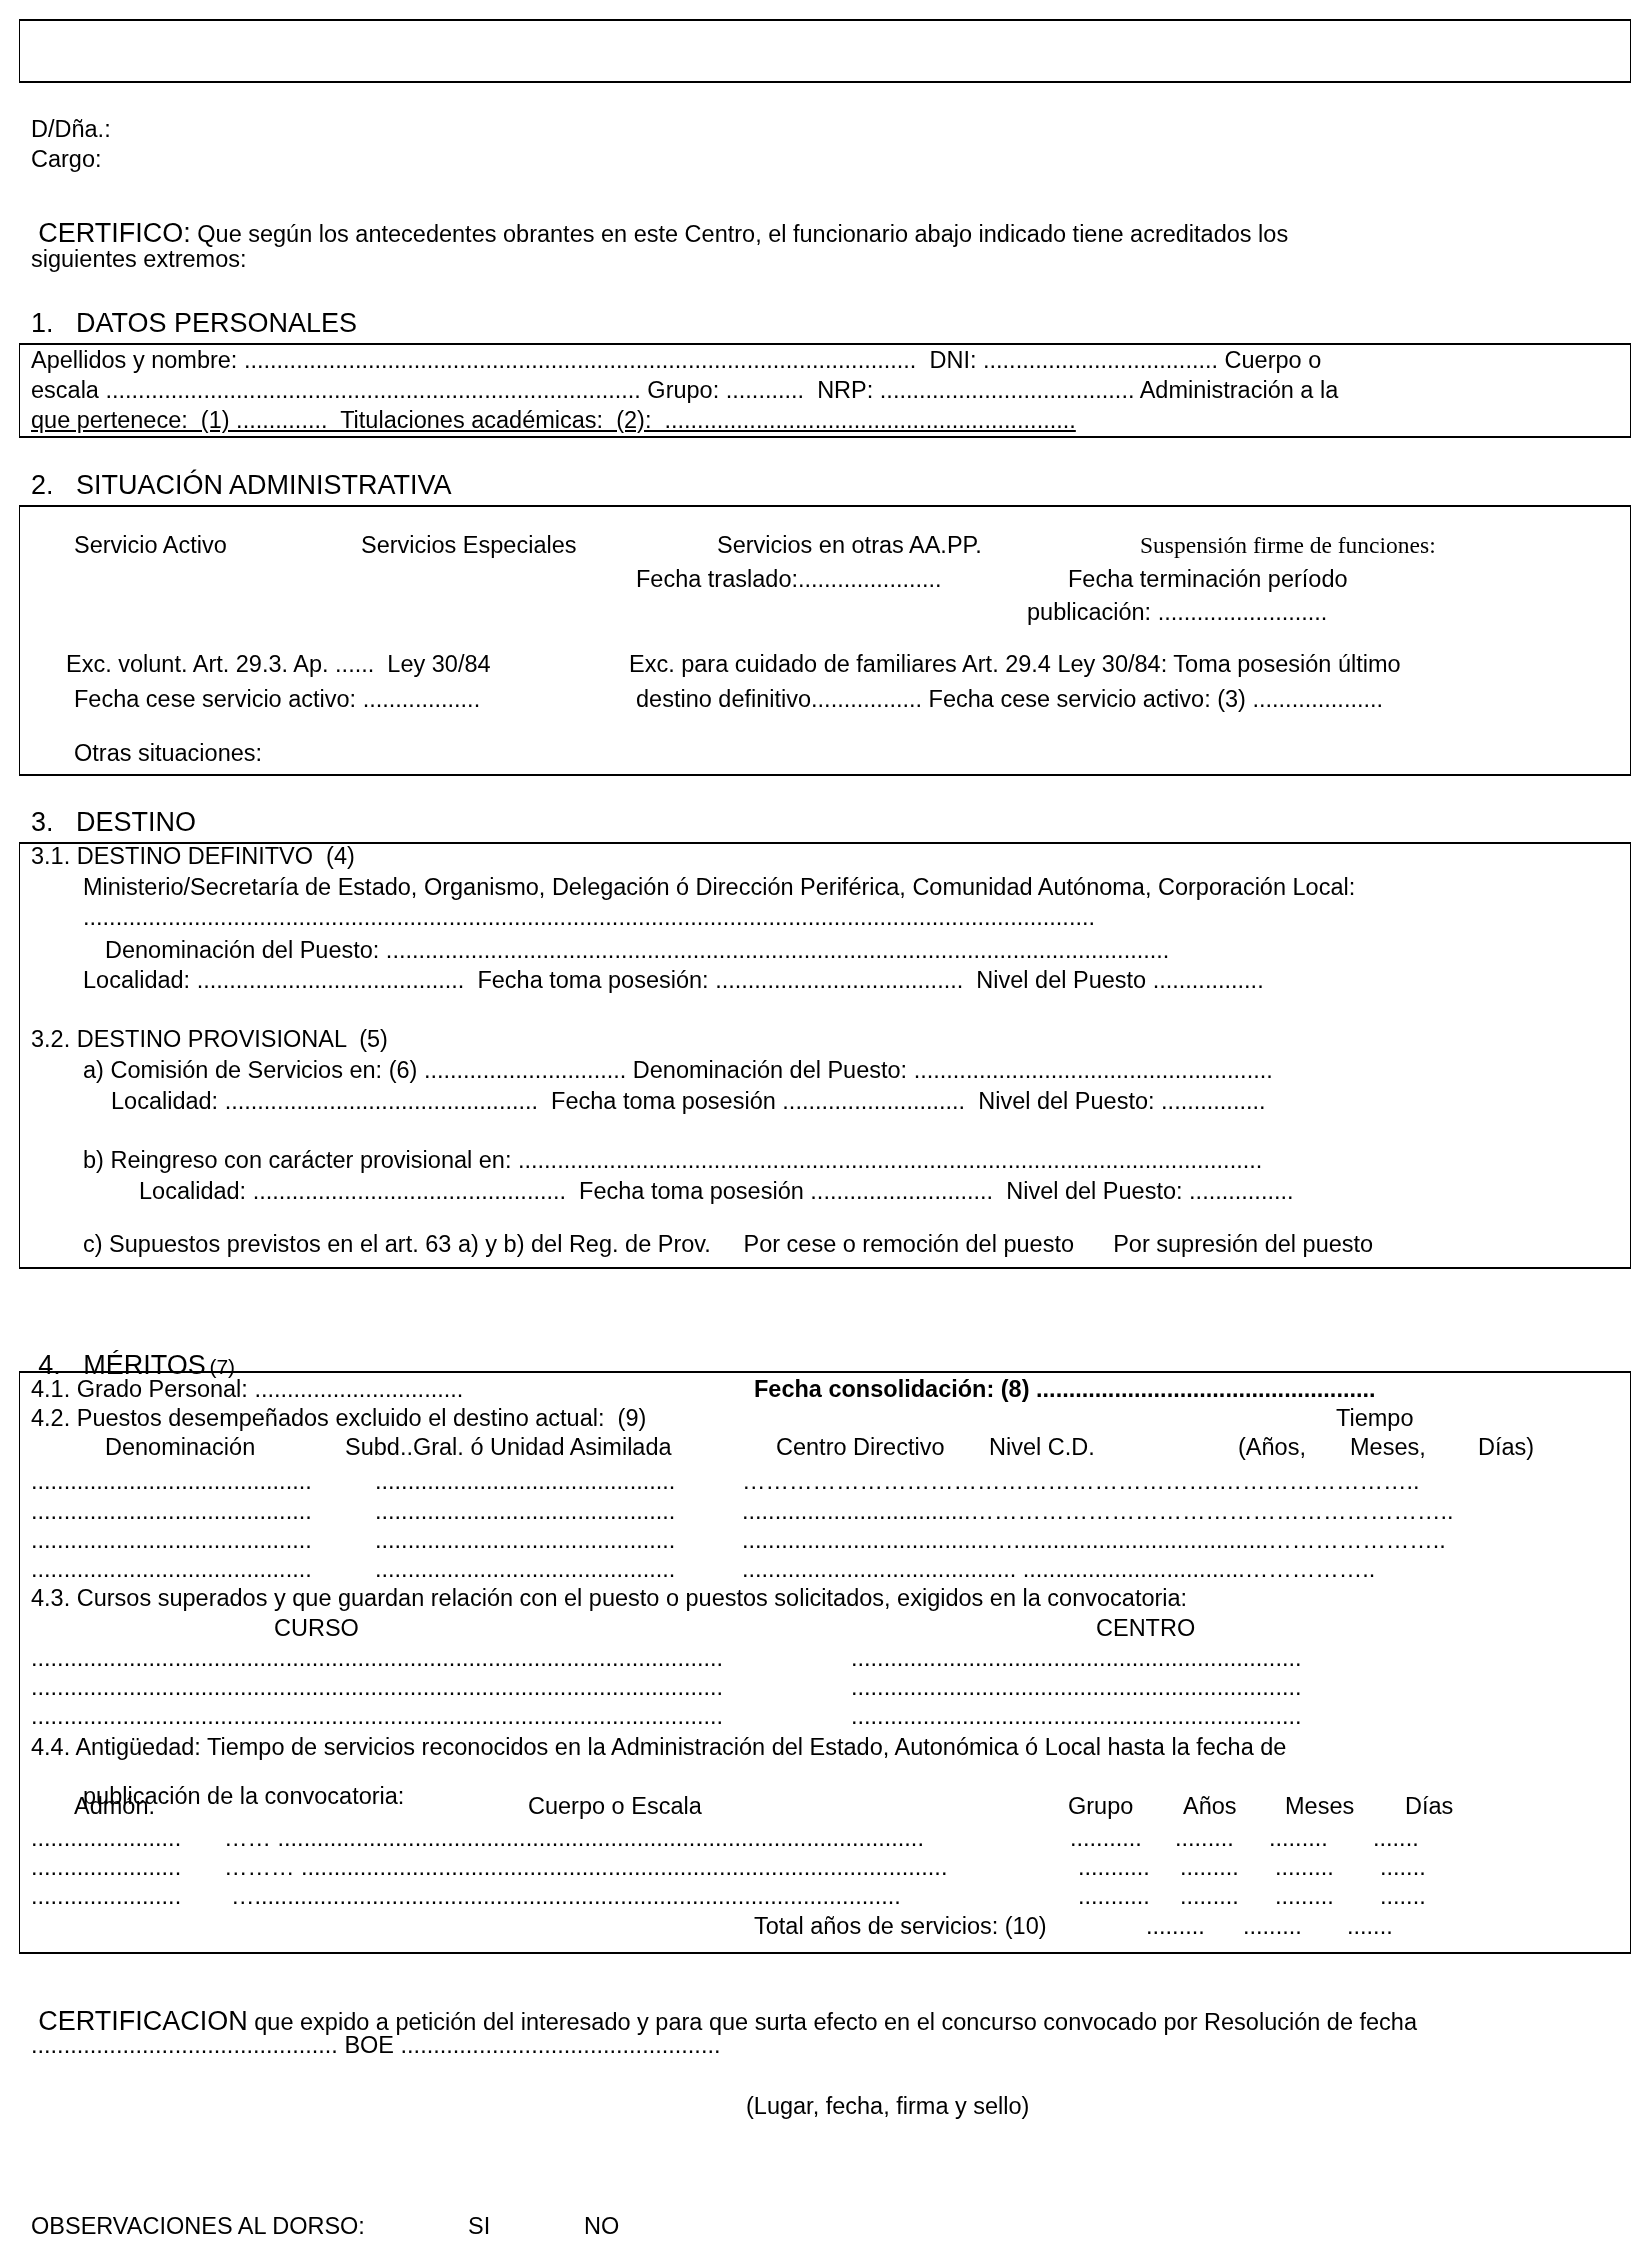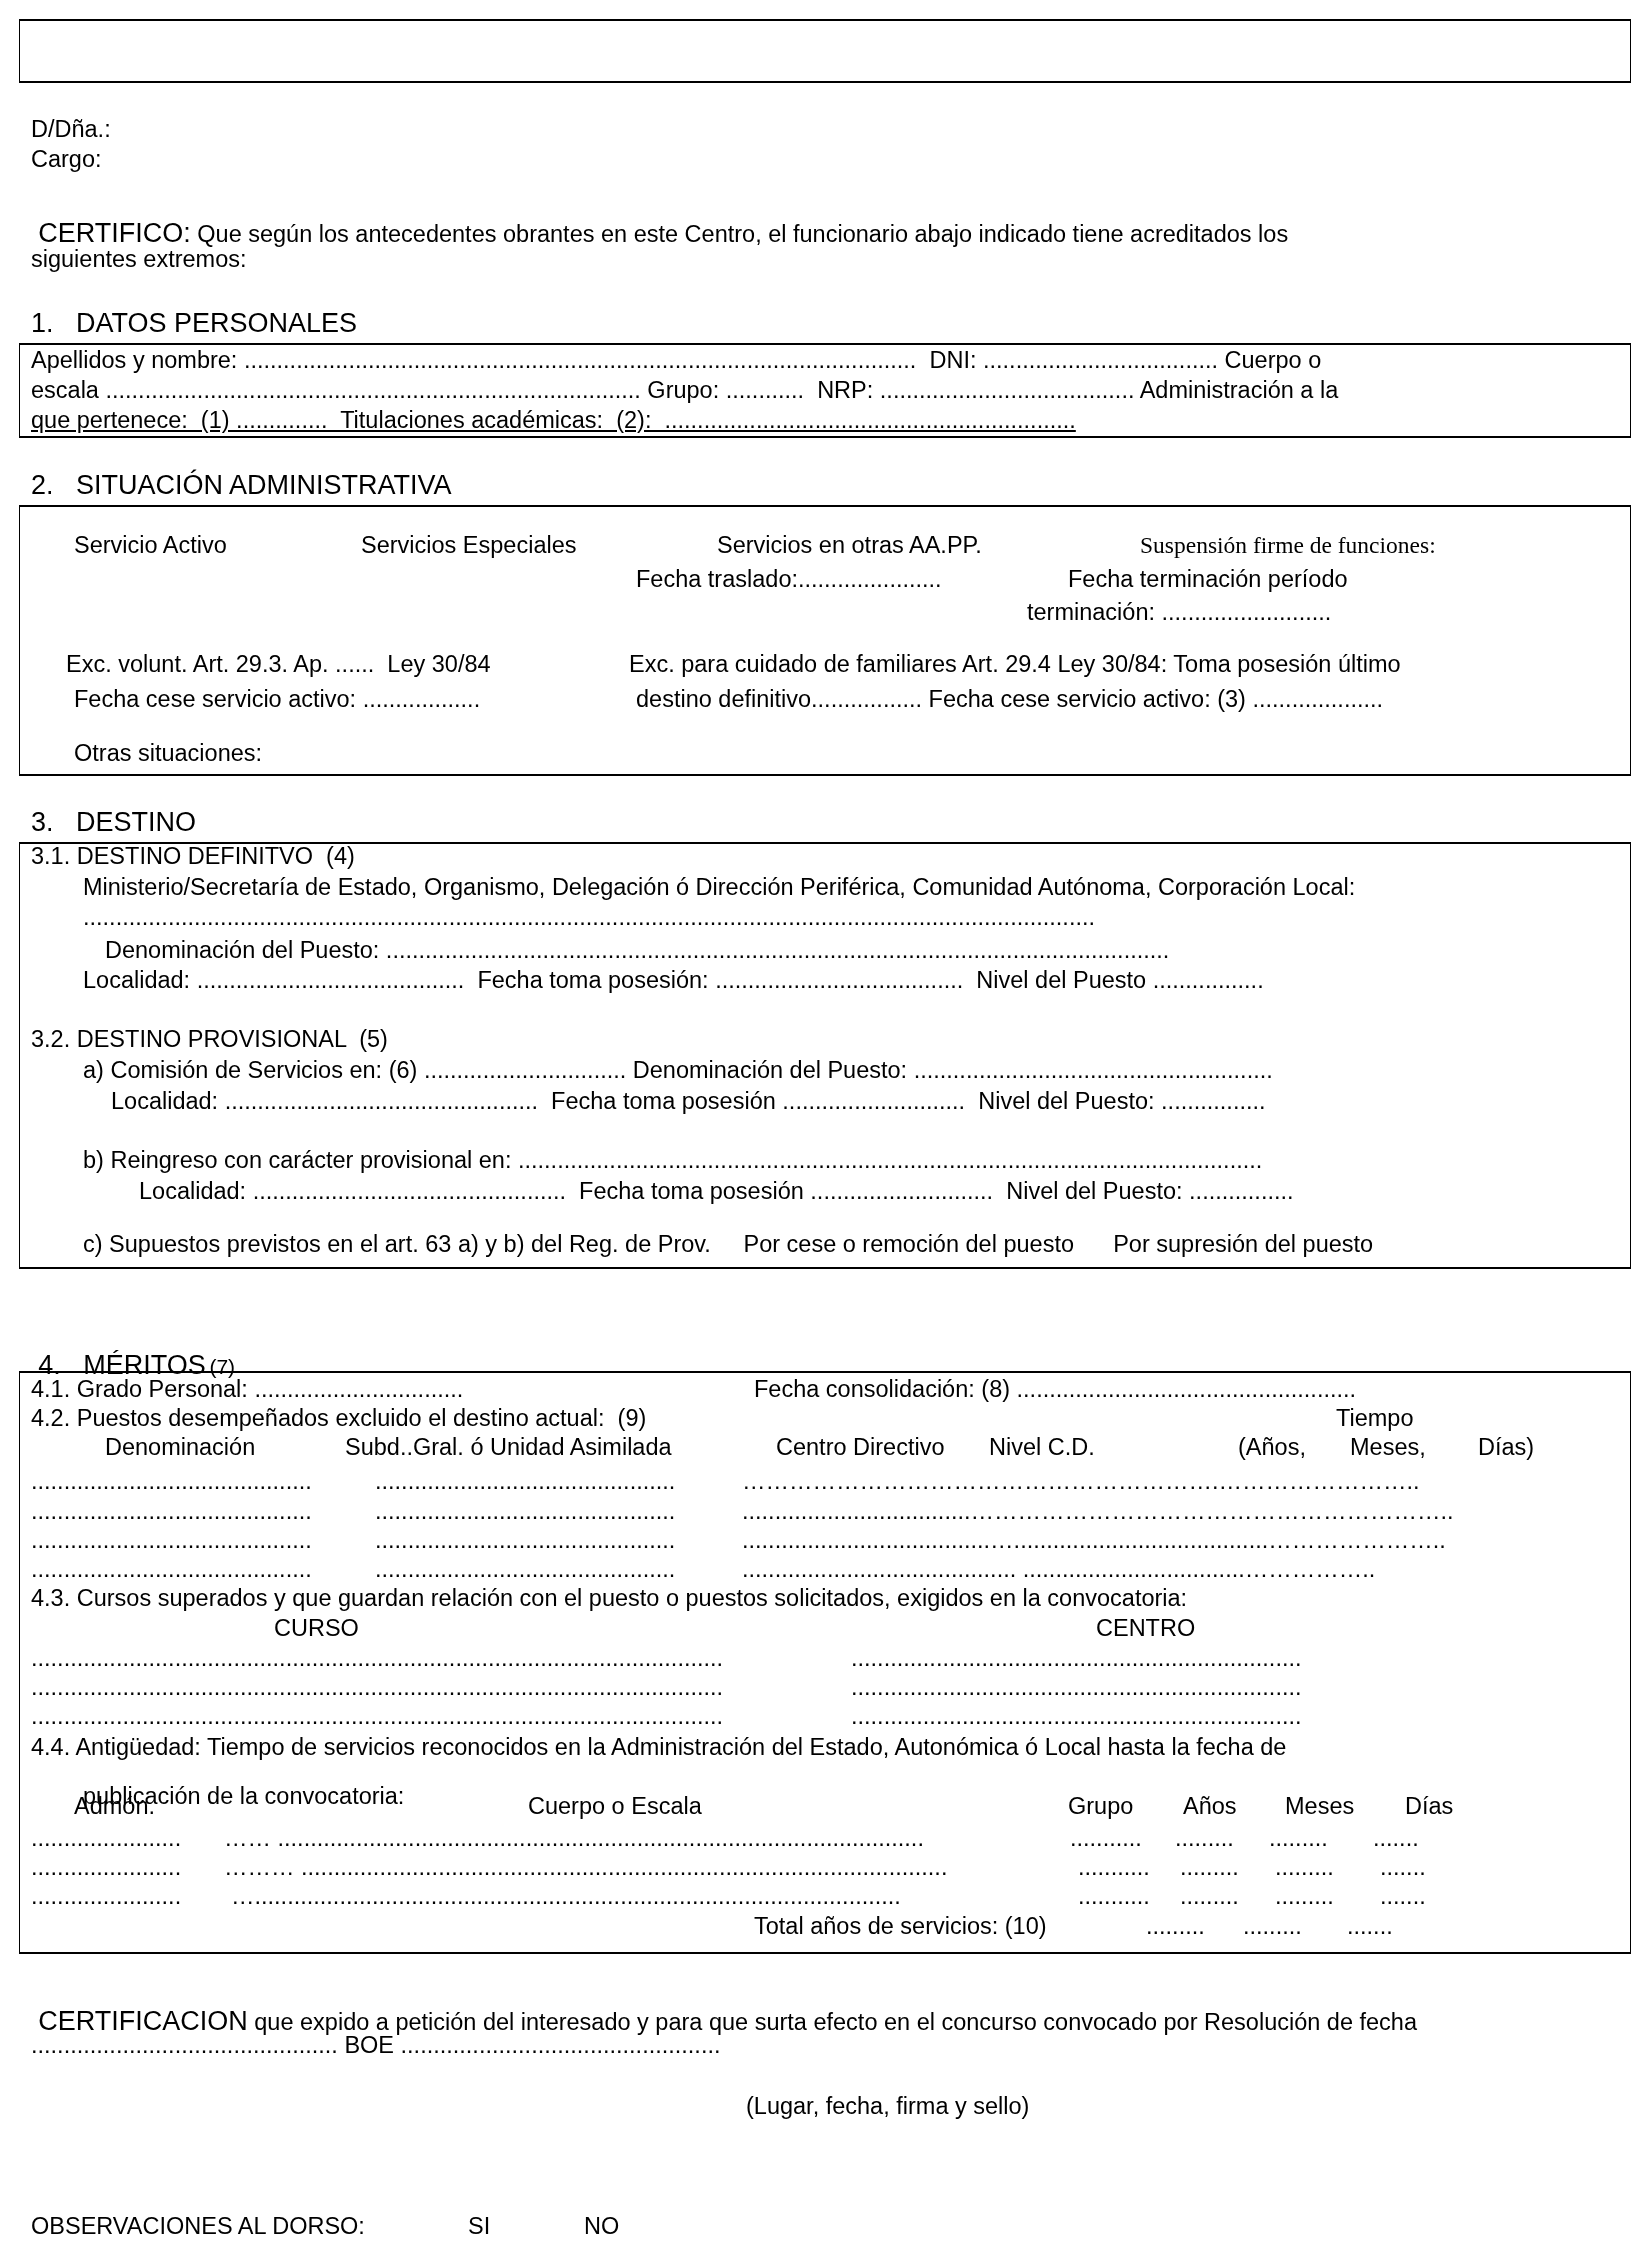--- a/index.html
+++ b/index.html
@@ -29,21 +29,21 @@
 <div class="abs t" style="left:31px; top:409px;text-decoration:underline;">que pertenece:  (1) ..............  Titulaciones académicas:  (2):  ...............................................................</div>
 
 <div class="abs h" style="left:31px; top:472px;">2.   SITUACIÓN ADMINISTRATIVA</div>
 <div class="box" style="left:18.6px; top:505px; width:1612px; height:271px;"></div>
 <div class="abs t" style="left:74px; top:534px;">Servicio Activo</div>
 <div class="abs t" style="left:361px; top:534px;">Servicios Especiales</div>
 <div class="abs t" style="left:717px; top:534px;">Servicios en otras AA.PP.</div>
 <div class="abs t" style="left:1140px; top:534px;font-family:Liberation Serif, serif;">Suspensión firme de funciones:</div>
 <div class="abs t" style="left:636px; top:568px;">Fecha traslado:......................</div>
 <div class="abs t" style="left:1068px; top:568px;">Fecha terminación período</div>
-<div class="abs t" style="left:1027px; top:601px;">terminación: ..........................</div>
+<div class="abs t" style="left:1027px; top:601px;">publicación: ..........................</div>
 <div class="abs t" style="left:66px; top:653px;">Exc. volunt. Art. 29.3. Ap. ......  Ley 30/84</div>
 <div class="abs t" style="left:629px; top:653px;">Exc. para cuidado de familiares Art. 29.4 Ley 30/84: Toma posesión último</div>
 <div class="abs t" style="left:74px; top:688px;">Fecha cese servicio activo: ..................</div>
 <div class="abs t" style="left:636px; top:688px;">destino definitivo................. Fecha cese servicio activo: (3) ....................</div>
 <div class="abs t" style="left:74px; top:742px;">Otras situaciones:</div>
 
 <div class="abs h" style="left:31px; top:809px;">3.   DESTINO</div>
 <div class="box" style="left:18.6px; top:842px; width:1612px; height:427px;"></div>
 <div class="abs t" style="left:31px; top:845px;">3.1. DESTINO DEFINITVO  (4)</div>
 <div class="abs t" style="left:83px; top:876px;">Ministerio/Secretaría de Estado, Organismo, Delegación ó Dirección Periférica, Comunidad Autónoma, Corporación Local:</div>
@@ -55,21 +55,21 @@
 <div class="abs t" style="left:111px; top:1090px;">Localidad: ................................................  Fecha toma posesión ............................  Nivel del Puesto: ................</div>
 <div class="abs t" style="left:83px; top:1149px;">b) Reingreso con carácter provisional en: ..................................................................................................................</div>
 <div class="abs t" style="left:139px; top:1180px;">Localidad: ................................................  Fecha toma posesión ............................  Nivel del Puesto: ................</div>
 <div class="abs t" style="left:83px; top:1233px;">c) Supuestos previstos en el art. 63 a) y b) del Reg. de Prov.     Por cese o remoción del puesto      Por supresión del puesto</div>
 
 <div class="abs" style="left:31px; top:1339px;">
   <span class="h">4.   MÉRITOS</span> <span class="t" style="font-size:21px;">(7)</span>
 </div>
 <div class="box" style="left:18.6px; top:1371px; width:1612px; height:583px;"></div>
 <div class="abs t" style="left:31px; top:1378px;">4.1. Grado Personal: ................................</div>
-<div class="abs t" style="left:754px; top:1378px;">Fecha consolidación: (8) ....................................................</div>
+<div class="abs t" style="left:754px; top:1378px;font-weight:bold;">Fecha consolidación: (8) ....................................................</div>
 <div class="abs t" style="left:31px; top:1407px;">4.2. Puestos desempeñados excluido el destino actual:  (9)</div>
 <div class="abs t" style="left:1336px; top:1407px;">Tiempo</div>
 <div class="abs t" style="left:105px; top:1436px;">Denominación</div>
 <div class="abs t" style="left:345px; top:1436px;">Subd..Gral. ó Unidad Asimilada</div>
 <div class="abs t" style="left:776px; top:1436px;">Centro Directivo</div>
 <div class="abs t" style="left:989px; top:1436px;">Nivel C.D.</div>
 <div class="abs t" style="left:1238px; top:1436px;">(Años,</div>
 <div class="abs t" style="left:1350px; top:1436px;">Meses,</div>
 <div class="abs t" style="left:1478px; top:1436px;">Días)</div>
 

